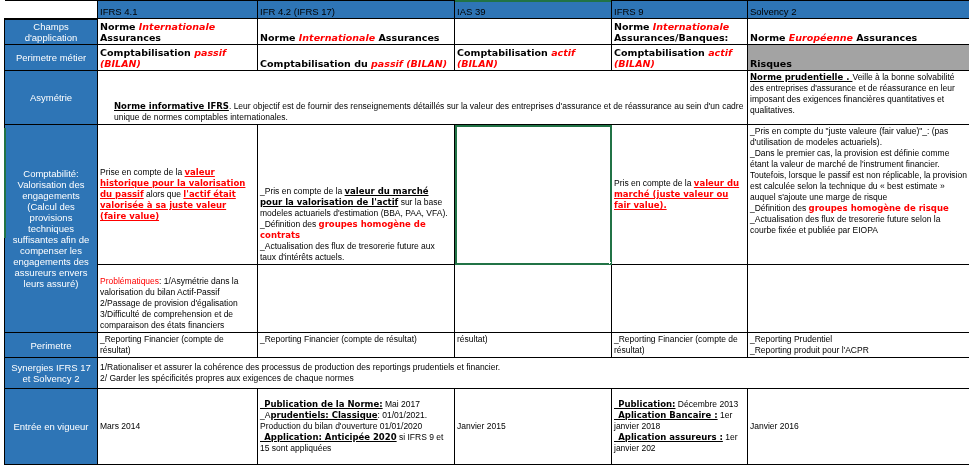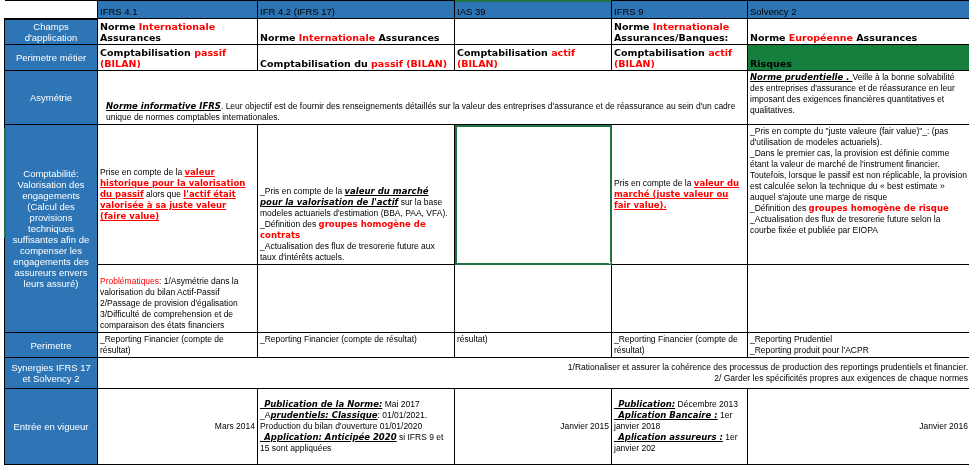--- a/index.html
+++ b/index.html
@@ -6,31 +6,31 @@
   html, body { width: 969px; height: 473px; background: #ffffff; overflow: hidden; }
   body { font-family: "Liberation Sans", sans-serif; font-size: 9px; color: #000; position: relative; }
   .sheet { position: absolute; left: 4px; top: 0; width: 969px; height: 385px; background: #fff; }
   table.grid { position: absolute; left: 0; top: 0; border-collapse: collapse; table-layout: fixed; width: 966px; }
   table.grid td { vertical-align: bottom; padding: 1px 2px; border: 1px solid #000; line-height: 11px; overflow: hidden; }
   .hdr td { background: #2e75b6; color: #000; height: 18px; border-top: 1px solid #bfbfbf; border-bottom: 2px solid #000; border-left: 1px solid #000; border-right: 1px solid #000; font-size: 9.5px; padding: 2px 3px; vertical-align: middle; }
   .hdr td.corner { background: #ffffff; border-left: none; border-bottom: 2px solid #000; }
   td.rowlbl { background: #2e75b6; color: #ffffff; font-weight: normal; text-align: center; vertical-align: middle !important; font-size: 9.5px; line-height: 15px; border-color: #000; border-bottom: 2px solid #000; border-right: 2px solid #000; }
   .thick-b td { border-bottom: 2px solid #000; }
   .big { font-family: "DejaVu Sans", sans-serif; font-weight: bold; font-size: 9.5px; line-height: 13px; }
-  .red { color: #ff0000; }
+  .red { color: #ff0000; font-style: italic; }
   .redu { color: #ff0000; font-weight: bold; text-decoration: underline; font-family: "DejaVu Sans", sans-serif; }
-  .bu { font-weight: bold; text-decoration: underline; font-family: "DejaVu Sans", sans-serif; font-style: italic; }
+  .bu { font-weight: bold; text-decoration: underline; font-family: "DejaVu Sans", sans-serif; }
   .rb { color: #ff0000; font-weight: bold; font-family: "DejaVu Sans", sans-serif; }
   .sm { font-size: 8.5px; line-height: 11.5px; }
-  .center { text-align: right; vertical-align: middle !important; }
+  .center { text-align: left; vertical-align: middle !important; }
   .mid { vertical-align: middle !important; }
   .top { vertical-align: top !important; }
   .sel { outline: 2px solid #217346; outline-offset: -2px; position: relative; }
   .sel-handle { position: absolute; right: -3px; bottom: -3px; width: 5px; height: 5px; background: #217346; border: 1px solid #fff; }
-  .risk { background: #15803d; margin-top: 24px; }
+  .risk { background: #a3a3a3; margin-top: 24px; }
   .scroll-edge { position: absolute; right: 0; top: 0; width: 3px; height: 473px; background: #d0d0d0; }
   .green-top { position: absolute; left: 451px; top: 0; width: 156px; height: 2px; background: #217346; }
   .green-left { position: absolute; left: 0; top: 128px; width: 2px; height: 110px; background: #217346; }
   .ul-red { color: #ff0000; }
 </style>
 </head>
 <body>
 
 <div class="sheet">
 <table class="grid">
@@ -66,21 +66,21 @@
     <td class="rowlbl">Perimetre métier</td>
     <td class="big"><span>Comptabilisation </span><span class="red">passif</span><br><span class="red">(BILAN)</span></td>
     <td class="big"><span>Comptabilisation du </span><span class="red">passif (BILAN)</span></td>
     <td class="big"><span>Comptabilisation </span><span class="red">actif</span><br><span class="red">(BILAN)</span></td>
     <td class="big"><span>Comptabilisation </span><span class="red">actif</span><br><span class="red">(BILAN)</span></td>
     <td class="big risk">Risques</td>
   </tr>
 
   <tr class="thick-b" style="height:54px">
     <td class="rowlbl">Asymétrie</td>
-    <td colspan="4" class="sm" style="padding-left:8px"><span class="bu">Norme  informative IFRS</span><span>. Leur objectif est de fournir des renseignements détaillés sur la valeur des entreprises d'assurance et de réassurance au  sein d'un cadre unique de normes  comptables internationales.</span></td>
+    <td colspan="4" class="sm" style="padding-left:16px"><span class="bu">Norme  informative IFRS</span><span>. Leur objectif est de fournir des renseignements détaillés sur la valeur des entreprises d'assurance et de réassurance au  sein d'un cadre unique de normes  comptables internationales.</span></td>
     <td class="sm top"><span class="bu"> Norme prudentielle  . </span><span>Veille à la bonne solvabilité des entreprises d'assurance et de réassurance en  leur imposant des exigences financières  quantitatives et  qualitatives.</span></td>
   </tr>
 
   <tr style="height:140px">
     <td class="rowlbl" rowspan="2">Comptabilité: Valorisation  des engagements (Calcul des provisions techniques suffisantes afin de compenser les engagements des assureurs envers leurs assuré)</td>
     <td class="sm mid"><span>Prise en compte de la </span><span class="redu">valeur historique pour la valorisation du passif</span><span> alors que </span><span class="redu">l'actif était valorisée à sa juste valeur (faire value)</span></td>
     <td class="sm"><span>_Pris en compte de la </span><span class="bu">valeur du marché pour la valorisation de l'actif</span><span> sur la base  modeles actuariels d'estimation (BBA, PAA, VFA).</span><br><span>_Définition des </span><span class="rb">groupes homogène de contrats</span><br><span>_Actualisation des flux de tresorerie future aux taux d'intérêts actuels.</span></td>
     <td class="sel"><span></span><span class="sel-handle"></span></td>
     <td class="sm mid"><span>Pris en compte de la </span><span class="redu">valeur du marché (juste valeur ou fair value).</span></td>
     <td class="sm top"><span>_Pris en compte du "juste valeure (fair value)"_: (pas d'utilisation de  modeles actuariels).</span><br><span>_Dans le premier cas, la provision est définie  comme étant la valeur de marché de l'instrument financier.  Toutefois, lorsque le passif est non réplicable, la provision est calculée selon la technique du « best estimate » auquel s'ajoute une marge de  risque</span><br><span>_Définition des </span><span class="rb">groupes homogène de risque</span><br><span>_Actualisation des flux de tresorerie future selon la courbe fixée et publiée par EIOPA</span></td>

